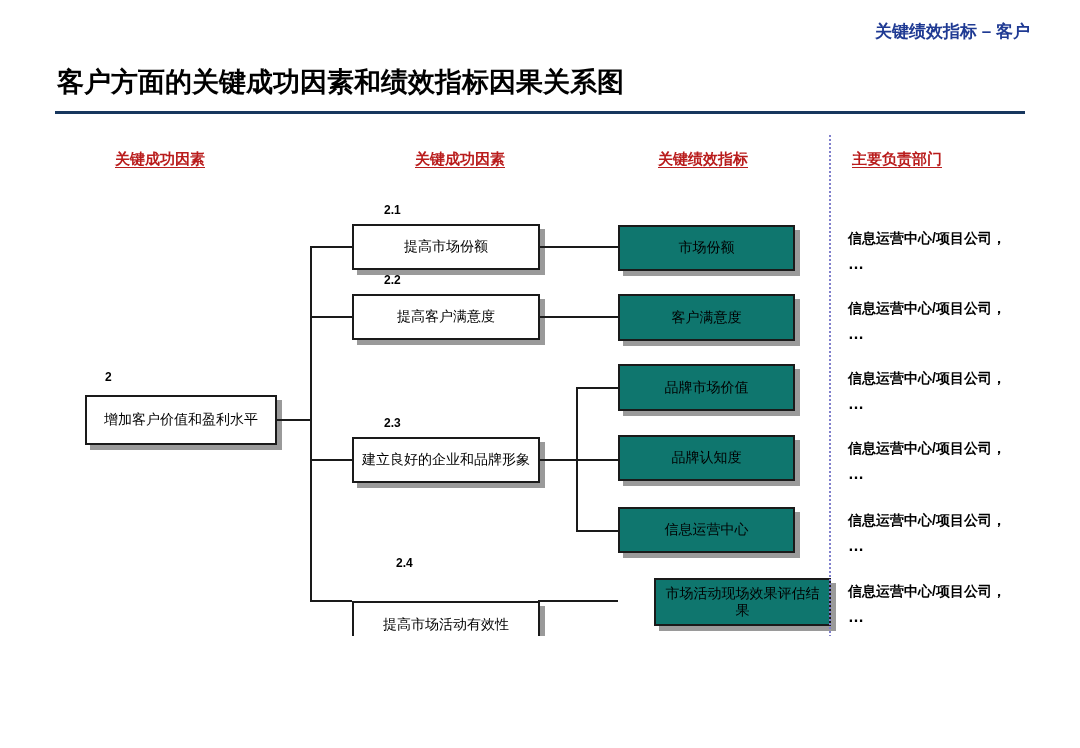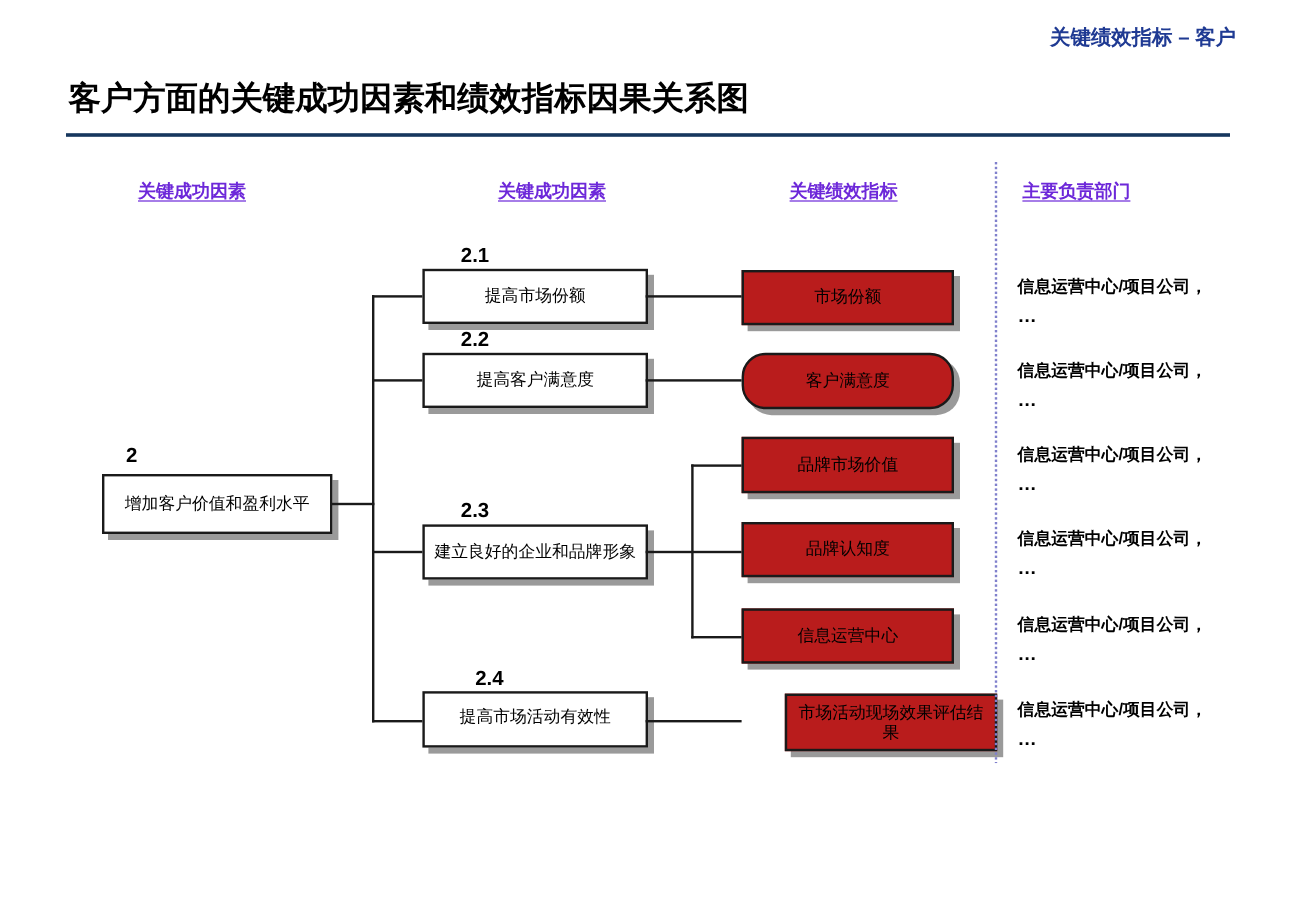--- a/index.html
+++ b/index.html
@@ -2,32 +2,32 @@
 <html><head>
 <meta charset="utf-8">
 <style>
   html,body { margin:0; padding:0; background:#fff; font-family:"Liberation Sans","DejaVu Sans",sans-serif; }
   .slide { position:relative; width:1080px; height:636px; background:#ffffff; overflow:hidden; }
 
   .corner-tag { position:absolute; top:20px; right:50px; font-size:17px; font-weight:bold; color:#1f3a93; }
   .page-title { position:absolute; top:64px; left:57px; font-size:27px; font-weight:bold; color:#000; white-space:nowrap; }
   .title-rule { position:absolute; top:111px; left:55px; width:970px; height:3px; background:#17375e; }
 
-  .col-head { position:absolute; font-size:15px; font-weight:bold; color:#6d28d9; text-decoration:underline; text-underline-offset:3px; white-space:nowrap; }
+  .col-head { position:absolute; font-size:15px; font-weight:bold; color:#b91c1c; text-decoration:underline; text-underline-offset:3px; white-space:nowrap; }
   .col-head.c1 { left:115px; top:150px; }
   .col-head.c2 { left:415px; top:150px; }
   .col-head.c3 { left:658px; top:150px; }
   .col-head.c4 { left:852px; top:150px; }
 
   .box { position:absolute; box-sizing:border-box; border:2px solid #1a1a1a; background:#ffffff;
          box-shadow:5px 5px 0 #9a9a9a; display:flex; align-items:center; justify-content:center;
          font-size:14px; color:#000; text-align:center; line-height:1.25; padding:2px 6px; }
-  .kpi-box { background:#b91c1c; }
+  .kpi-box { background:#0f766e; }
 
-  .box-id { position:absolute; font-size:17px; font-weight:bold; color:#000; }
+  .box-id { position:absolute; font-size:12px; font-weight:bold; color:#000; }
 
   .hline { position:absolute; height:2px; background:#1a1a1a; }
   .vline { position:absolute; width:2px; background:#1a1a1a; }
 
   .separator { position:absolute; left:829px; top:135px; height:578px; width:0; border-left:2px dotted #8080cc; }
 
   .dept { position:absolute; left:848px; width:215px; color:#000; }
   .dept .l1 { font-size:14px; font-weight:600; white-space:nowrap; }
   .dept .l2 { font-size:16px; font-weight:bold; margin-top:7px; letter-spacing:2px; }
 
@@ -54,24 +54,24 @@
   <div class="box" style="left:85px; top:395px; width:192px; height:50px;">增加客户价值和盈利水平</div>
 
   <div class="box-id" style="left:384px; top:203px;">2.1</div>
   <div class="box-id" style="left:384px; top:273px;">2.2</div>
   <div class="box-id" style="left:384px; top:416px;">2.3</div>
   <div class="box-id" style="left:396px; top:556px;">2.4</div>
 
   <div class="box" style="left:352px; top:224px; width:188px; height:46px;">提高市场份额</div>
   <div class="box" style="left:352px; top:294px; width:188px; height:46px;">提高客户满意度</div>
   <div class="box" style="left:352px; top:437px; width:188px; height:46px;">建立良好的企业和品牌形象</div>
-  <div class="box" style="left:352px; top:576px; width:188px; height:47px;font-family:Liberation Mono, monospace;">提高市场活动有效性</div>
+  <div class="box" style="left:352px; top:601px; width:188px; height:47px;">提高市场活动有效性</div>
 
   <div class="box kpi-box" style="left:618px; top:225px; width:177px; height:46px;">市场份额</div>
-  <div class="box kpi-box" style="left:618px; top:294px; width:177px; height:47px;border-radius:20px;">客户满意度</div>
+  <div class="box kpi-box" style="left:618px; top:294px; width:177px; height:47px;">客户满意度</div>
   <div class="box kpi-box" style="left:618px; top:364px; width:177px; height:47px;">品牌市场价值</div>
   <div class="box kpi-box" style="left:618px; top:435px; width:177px; height:46px;">品牌认知度</div>
   <div class="box kpi-box" style="left:618px; top:507px; width:177px; height:46px;">信息运营中心</div>
   <div class="box kpi-box" style="left:654px; top:578px; width:177px; height:48px;">市场活动现场效果评估结果</div>
 
   <div class="hline" style="left:276px; top:419px; width:36px;"></div>
   <div class="vline" style="left:310px; top:246px; height:356px;"></div>
   <div class="hline" style="left:310px; top:246px; width:42px;"></div>
   <div class="hline" style="left:310px; top:316px; width:42px;"></div>
   <div class="hline" style="left:310px; top:459px; width:42px;"></div>

